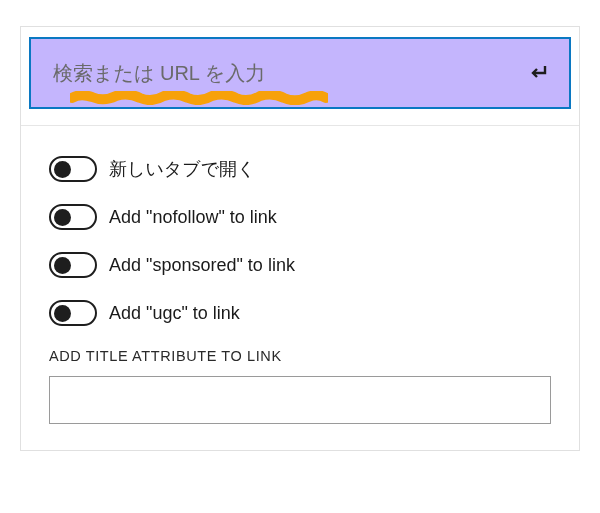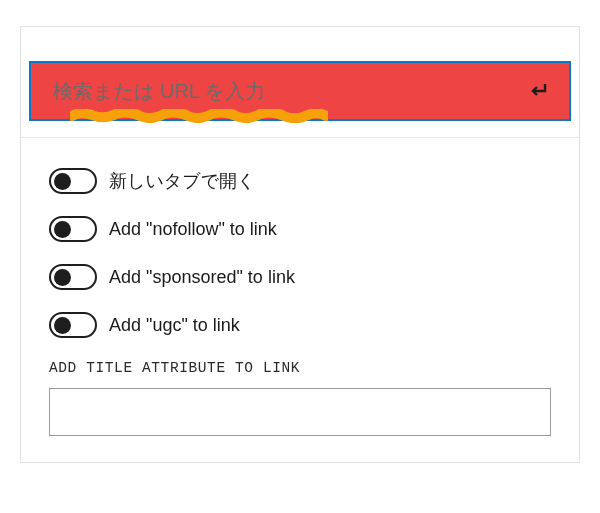--- a/index.html
+++ b/index.html
@@ -16,24 +16,23 @@
     background: #fff;
   }
   .search-wrap {
     padding: 10px 8px 16px;
     border-bottom: 1px solid #e6e6e6;
   }
   .search-box {
     display: flex;
     align-items: center;
     border: 2px solid #0a78c2;
-    background: #ef4444;
-    height: 60px;
+    background: #c4b5fd;
+    height: 72px;
     padding: 0 18px 0 22px;
-    margin-top: 24px;
   }
   .search-input {
     flex: 1;
     border: none;
     outline: none;
     font-size: 20px;
     color: #333;
     background: transparent;
     position: relative;
     z-index: 2;
@@ -84,21 +83,20 @@
   .toggle-label {
     font-size: 18px;
     color: #1a1a1a;
   }
   .section-label {
     font-size: 14.5px;
     letter-spacing: 0.6px;
     color: #2a2a2a;
     text-transform: uppercase;
     margin: 8px 0 12px;
-    font-family: Liberation Mono, monospace;
   }
   .title-input {
     width: 100%;
     height: 48px;
     border: 1px solid #9a9a9a;
     background: #fff;
     padding: 0 12px;
     font-size: 16px;
   }
 </style>

